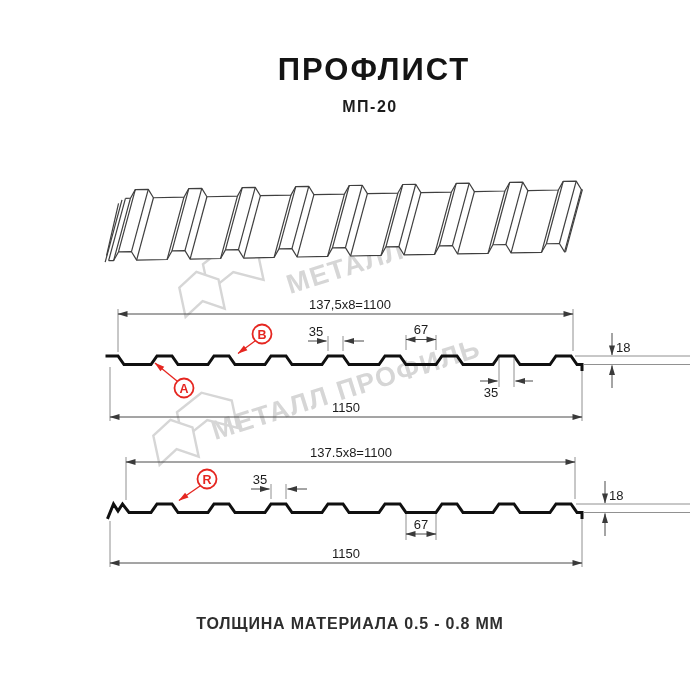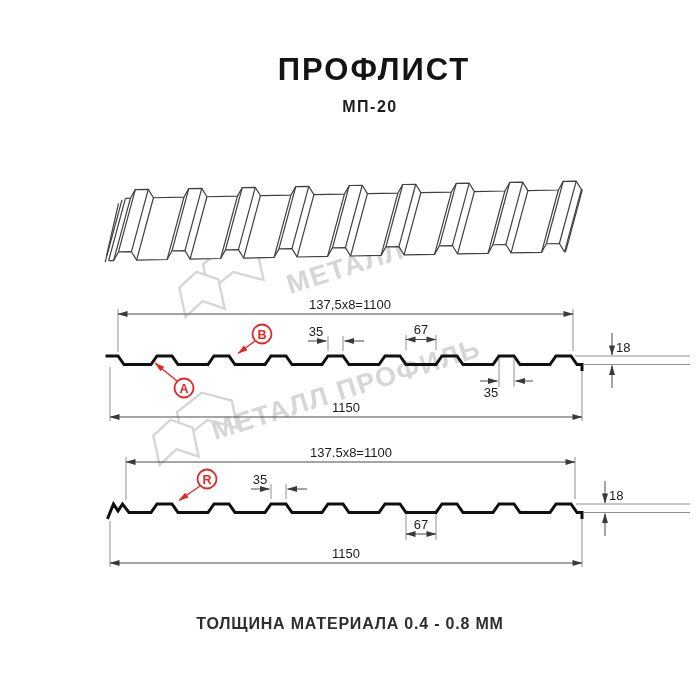--- a/index.html
+++ b/index.html
@@ -190,14 +190,14 @@
       <text class="dim-text" x="346" y="558" text-anchor="middle">1150</text>
 
       <g>
         <line class="red-leader" x1="200" y1="486" x2="179" y2="500.5" marker-end="url(#m-red)"></line>
         <circle class="red-circle" cx="207" cy="479" r="9.5"></circle>
         <text class="red-letter" x="207" y="483.5" text-anchor="middle">R</text>
       </g>
     </g>
   </svg>
 
-  <div class="footer">ТОЛЩИНА МАТЕРИАЛА 0.4 - 0.8 ММ</div>
+  <div class="footer">ТОЛЩИНА МАТЕРИАЛА 0.5 - 0.8 ММ</div>
 </div>
 
 </body></html>

